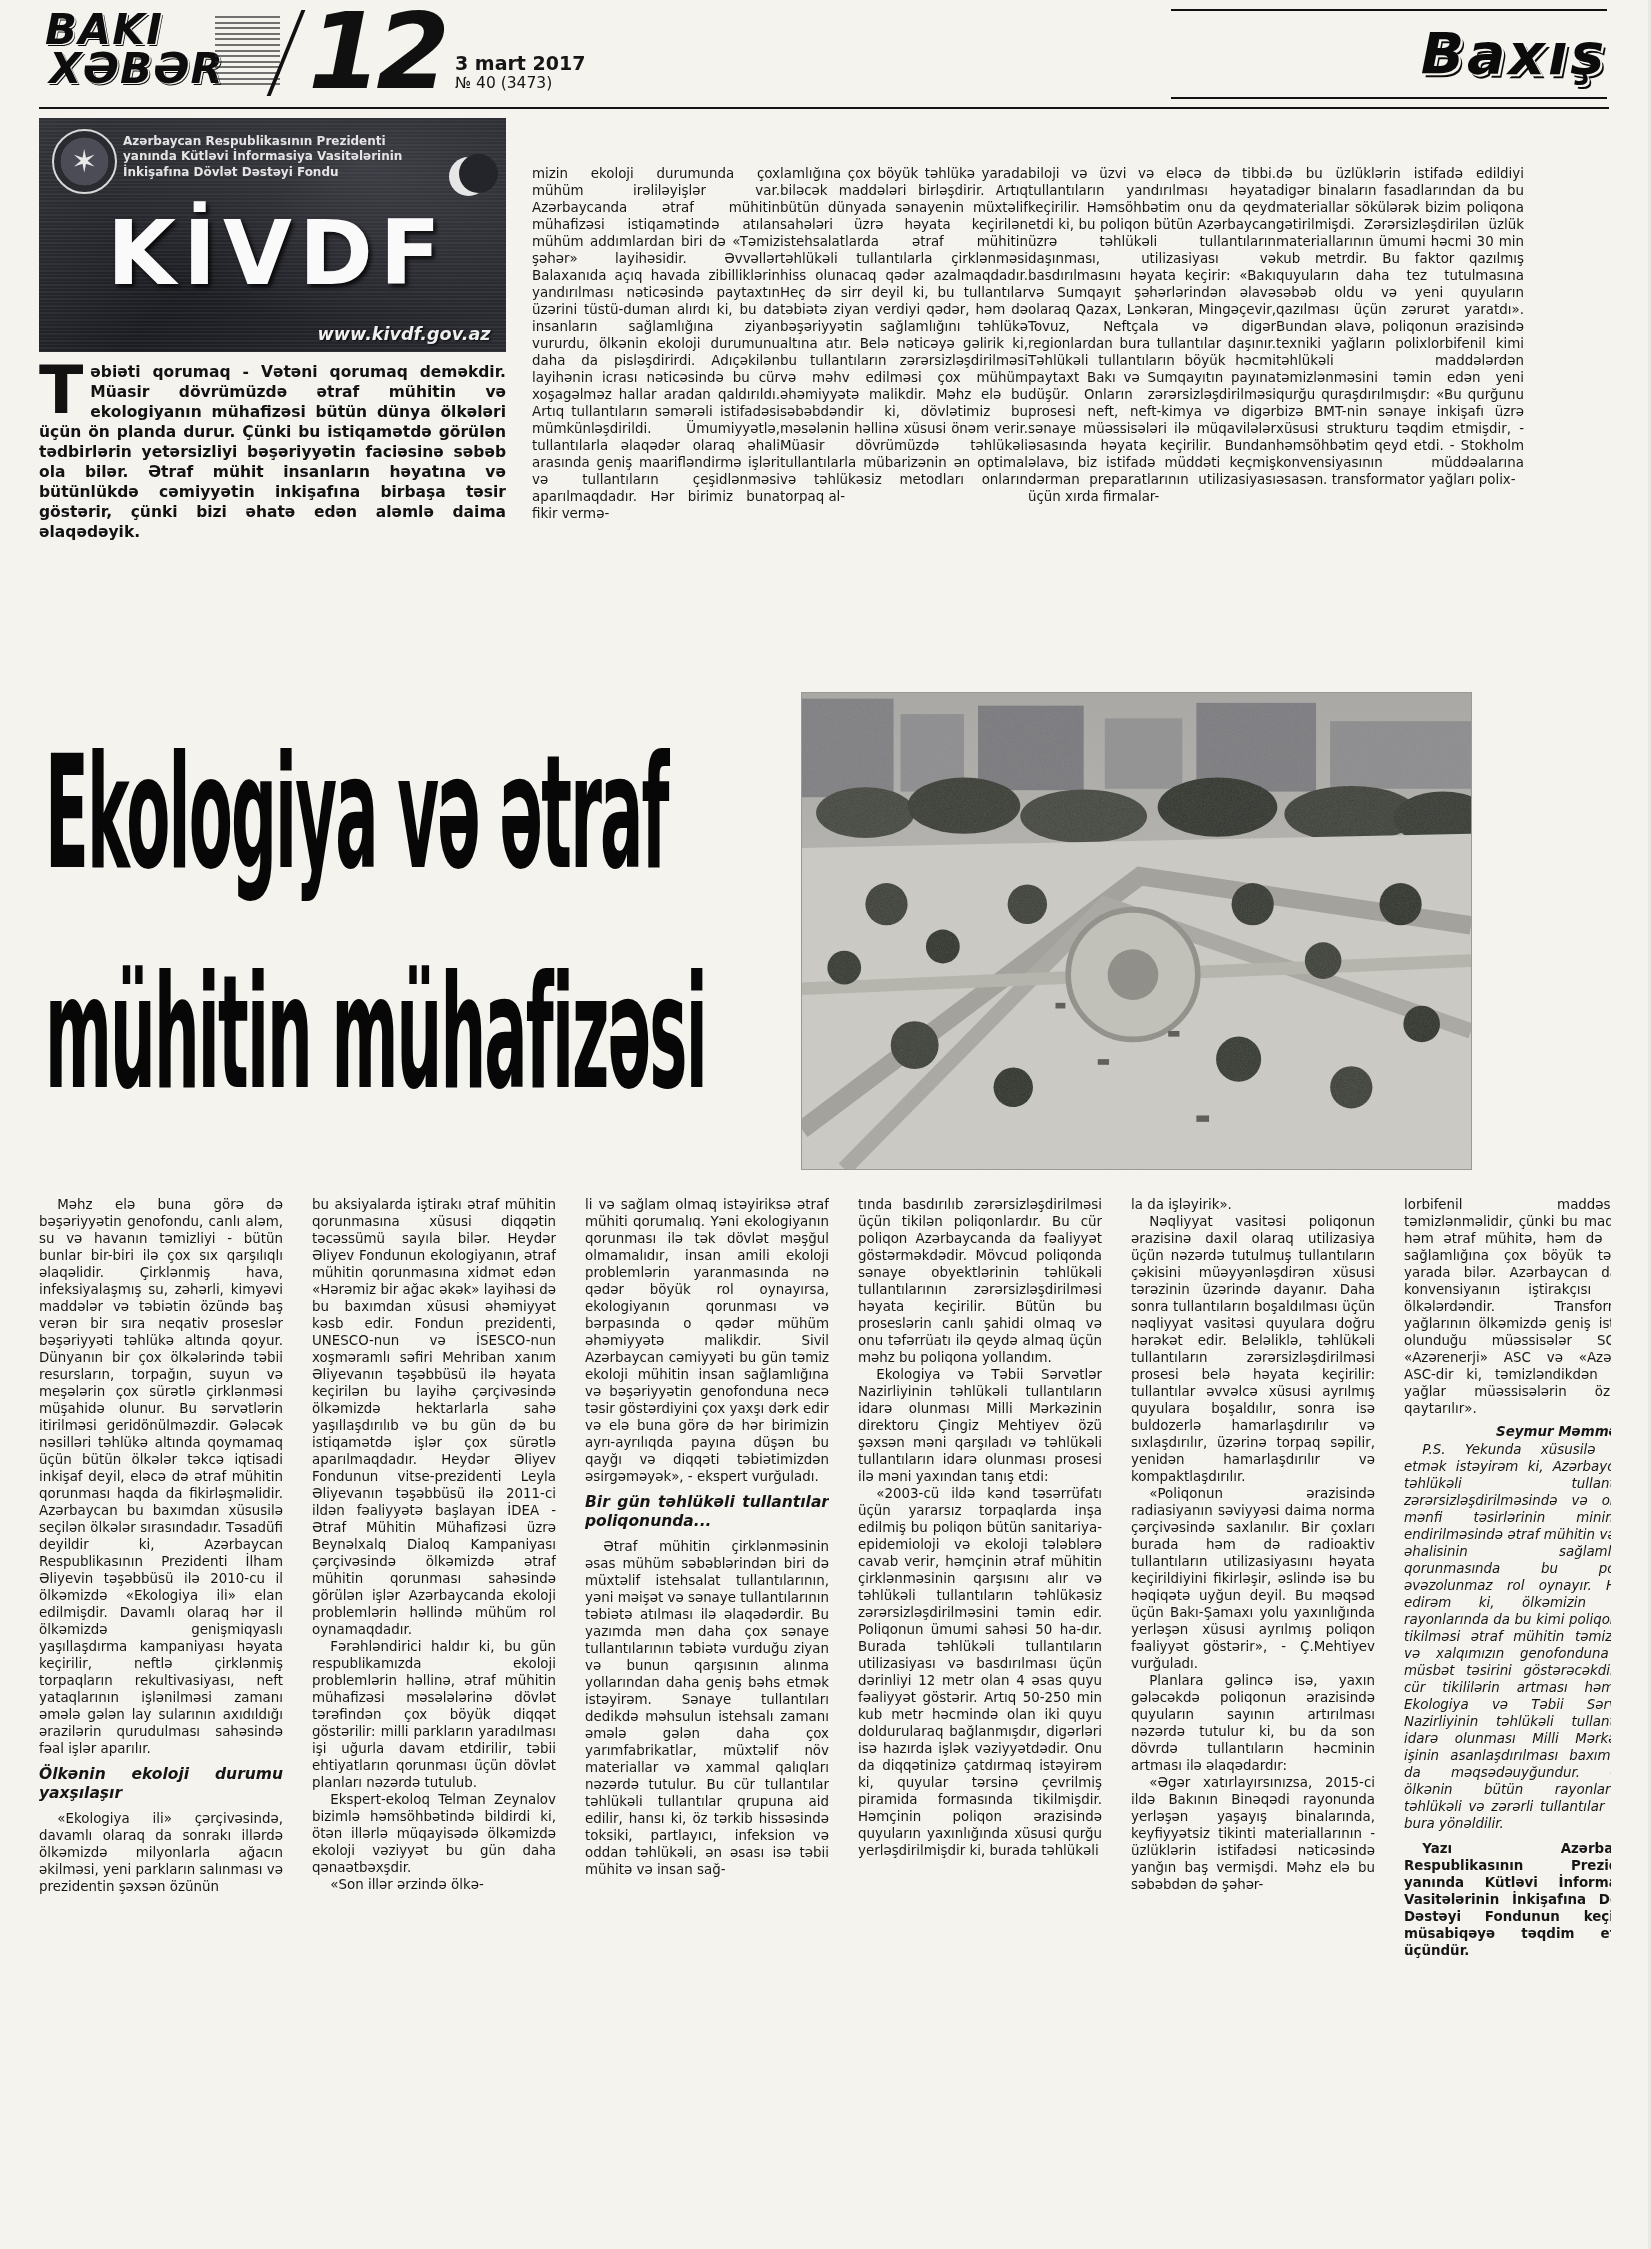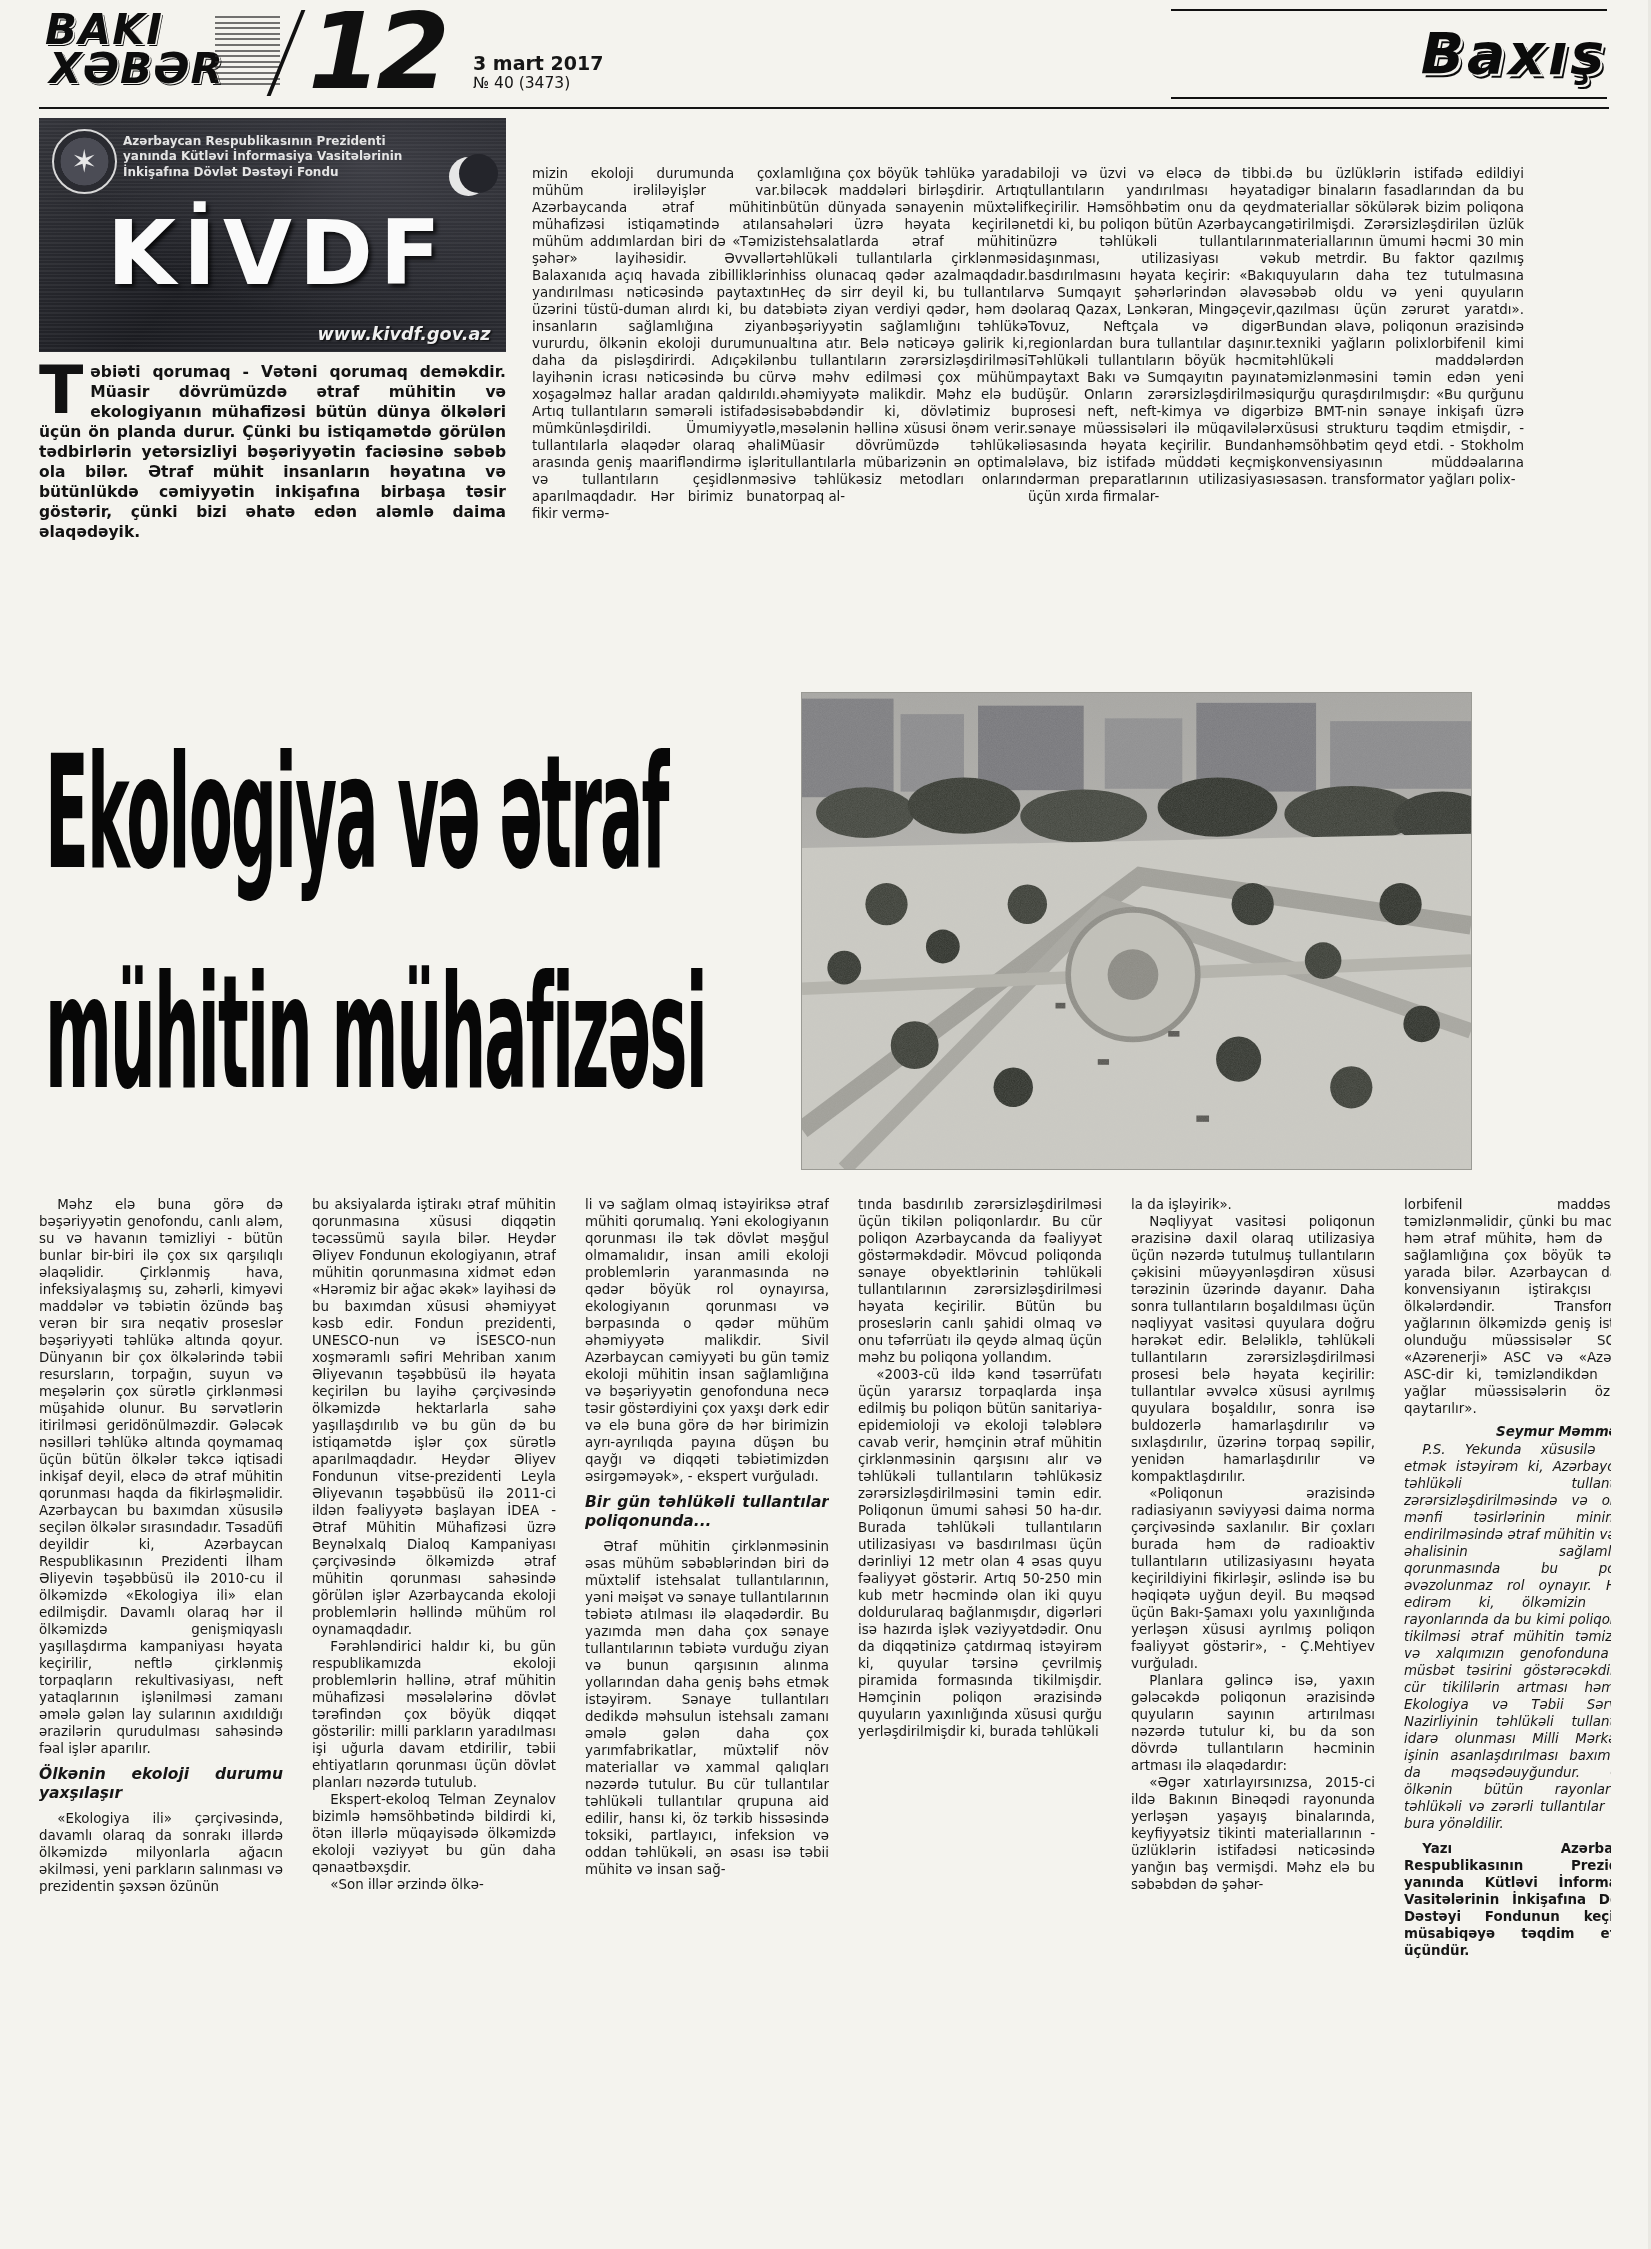--- a/index.html
+++ b/index.html
@@ -8,21 +8,21 @@
 
   
   .masthead{position:absolute;top:0;left:0;width:100%;height:113px;}
   .brand{position:absolute;left:45px;top:10px;font-style:italic;font-weight:bold;line-height:39px;letter-spacing:1.4px;color:#0d0d0d;}
   .brand .l1{font-size:42px;text-shadow:1.4px 1.4px 0 #f4f3ee,2.1px 2.1px 0 #0d0d0d;}
   .brand .l2{font-size:42px;margin-left:4.2px;text-shadow:1.4px 1.4px 0 #f4f3ee,2.1px 2.1px 0 #0d0d0d;}
   .fineprint{position:absolute;left:215px;top:15.5px;width:65px;height:73px;opacity:.65;
     background:repeating-linear-gradient(180deg,#2a2a2a 0 2.1px,transparent 2.1px 5.6px);}
   .slash{position:absolute;left:284px;top:10px;width:3.5px;height:86px;background:#111;transform:skewX(-22deg);}
   .pageno{position:absolute;left:308px;top:-10px;font-size:106px;font-weight:bold;font-style:italic;letter-spacing:-5.6px;color:#101010;}
-  .dateblock{position:absolute;left:473px;top:53px;line-height:20px;}
+  .dateblock{position:absolute;left:455px;top:53px;line-height:20px;}
   .dateblock .d{font-size:19px;font-weight:bold;}
   .dateblock .n{font-size:15.5px;}
   .section-logo-wrap{position:absolute;right:41px;top:5.6px;width:436px;text-align:right;}
   .section-logo-wrap .rule{height:2.1px;background:#111;margin:3.5px 0;}
   .section-logo{font-size:57px;font-weight:bold;font-style:italic;letter-spacing:2.8px;line-height:79px;color:#0b0b0b;
     text-shadow:2.1px 2.1px 0 #f4f3ee,3.5px 3.5px 0 #0b0b0b;}
   .head-rule{position:absolute;left:39px;right:39px;top:107px;height:2.1px;background:#141414;}
 
   
   .kivdf{position:absolute;left:39px;top:118px;width:467px;height:234px;color:#f2f2f2;overflow:hidden;
@@ -201,20 +201,21 @@
         <div class="blk p">Ekspert-ekoloq Telman Zeynalov bizimlə həmsöhbətində bildirdi ki, ötən illərlə müqayisədə ölkəmizdə ekoloji vəziyyət bu gün daha qənaətbəxşdir.</div>
         <div class="blk p">«Son illər ərzində ölkə-</div>
       </div>
     <div class="body-col">
         <div class="blk p noindent">li və sağlam olmaq istəyiriksə ətraf mühiti qorumalıq. Yəni ekologiyanın qorunması ilə tək dövlət məşğul olmamalıdır, insan amili ekoloji problemlərin yaranmasında nə qədər böyük rol oynayırsa, ekologiyanın qorunması və bərpasında o qədər mühüm əhəmiyyətə malikdir. Sivil Azərbaycan cəmiyyəti bu gün təmiz ekoloji mühitin insan sağlamlığına və bəşəriyyətin genofonduna necə təsir göstərdiyini çox yaxşı dərk edir və elə buna görə də hər birimizin ayrı-ayrılıqda payına düşən bu qayğı və diqqəti təbiətimizdən əsirgəməyək», - ekspert vurğuladı.</div>
         <div class="blk h">Bir gün təhlükəli tullantılar poliqonunda...</div>
         <div class="blk p">Ətraf mühitin çirklənməsinin əsas mühüm səbəblərindən biri də müxtəlif istehsalat tullantılarının, yəni məişət və sənaye tullantılarının təbiətə atılması ilə əlaqədərdir. Bu yazımda mən daha çox sənaye tullantılarının təbiətə vurduğu ziyan və bunun qarşısının alınma yollarından daha geniş bəhs etmək istəyirəm. Sənaye tullantıları dedikdə məhsulun istehsalı zamanı əmələ gələn daha çox yarımfabrikatlar, müxtəlif növ materiallar və xammal qalıqları nəzərdə tutulur. Bu cür tullantılar təhlükəli tullantılar qrupuna aid edilir, hansı ki, öz tərkib hissəsində toksiki, partlayıcı, infeksion və oddan təhlükəli, ən əsası isə təbii mühitə və insan sağ-</div>
       </div>
     <div class="body-col">
         <div class="blk p noindent">tında basdırılıb zərərsizləşdirilməsi üçün tikilən poliqonlardır. Bu cür poliqon Azərbaycanda da fəaliyyət göstərməkdədir. Mövcud poliqonda sənaye obyektlərinin təhlükəli tullantılarının zərərsizləşdirilməsi həyata keçirilir. Bütün bu proseslərin canlı şahidi olmaq və onu təfərrüatı ilə qeydə almaq üçün məhz bu poliqona yollandım.</div>
+        <div class="blk p">Ekologiya və Təbii Sərvətlər Nazirliyinin təhlükəli tullantıların idarə olunması Milli Mərkəzinin direktoru Çingiz Mehtiyev özü şəxsən məni qarşıladı və təhlükəli tullantıların idarə olunması prosesi ilə məni yaxından tanış etdi:</div>
         <div class="blk p">«2003-cü ildə kənd təsərrüfatı üçün yararsız torpaqlarda inşa edilmiş bu poliqon bütün sanitariya-epidemioloji və ekoloji tələblərə cavab verir, həmçinin ətraf mühitin çirklənməsinin qarşısını alır və təhlükəli tullantıların təhlükəsiz zərərsizləşdirilməsini təmin edir. Poliqonun ümumi sahəsi 50 ha-dır. Burada təhlükəli tullantıların utilizasiyası və basdırılması üçün dərinliyi 12 metr olan 4 əsas quyu fəaliyyət göstərir. Artıq 50-250 min kub metr həcmində olan iki quyu doldurularaq bağlanmışdır, digərləri isə hazırda işlək vəziyyətdədir. Onu da diqqətinizə çatdırmaq istəyirəm ki, quyular tərsinə çevrilmiş piramida formasında tikilmişdir. Həmçinin poliqon ərazisində quyuların yaxınlığında xüsusi qurğu yerləşdirilmişdir ki, burada təhlükəli</div>
       </div>
     <div class="body-col">
         <div class="blk p noindent">la da işləyirik».</div>
         <div class="blk p">Nəqliyyat vasitəsi poliqonun ərazisinə daxil olaraq utilizasiya üçün nəzərdə tutulmuş tullantıların çəkisini müəyyənləşdirən xüsusi tərəzinin üzərində dayanır. Daha sonra tullantıların boşaldılması üçün nəqliyyat vasitəsi quyulara doğru hərəkət edir. Beləliklə, təhlükəli tullantıların zərərsizləşdirilməsi prosesi belə həyata keçirilir: tullantılar əvvəlcə xüsusi ayrılmış quyulara boşaldılır, sonra isə buldozerlə hamarlaşdırılır və sıxlaşdırılır, üzərinə torpaq səpilir, yenidən hamarlaşdırılır və kompaktlaşdırılır.</div>
         <div class="blk p">«Poliqonun ərazisində radiasiyanın səviyyəsi daima norma çərçivəsində saxlanılır. Bir çoxları burada həm də radioaktiv tullantıların utilizasiyasını həyata keçirildiyini fikirləşir, əslində isə bu həqiqətə uyğun deyil. Bu məqsəd üçün Bakı-Şamaxı yolu yaxınlığında yerləşən xüsusi ayrılmış poliqon fəaliyyət göstərir», - Ç.Mehtiyev vurğuladı.</div>
         <div class="blk p">Planlara gəlincə isə, yaxın gələcəkdə poliqonun ərazisində quyuların sayının artırılması nəzərdə tutulur ki, bu da son dövrdə tullantıların həcminin artması ilə əlaqədardır:</div>
         <div class="blk p">«Əgər xatırlayırsınızsa, 2015-ci ildə Bakının Binəqədi rayonunda yerləşən yaşayış binalarında, keyfiyyətsiz tikinti materiallarının - üzlüklərin istifadəsi nəticəsində yanğın baş vermişdi. Məhz elə bu səbəbdən də şəhər-</div>
       </div>
     <div class="body-col">

